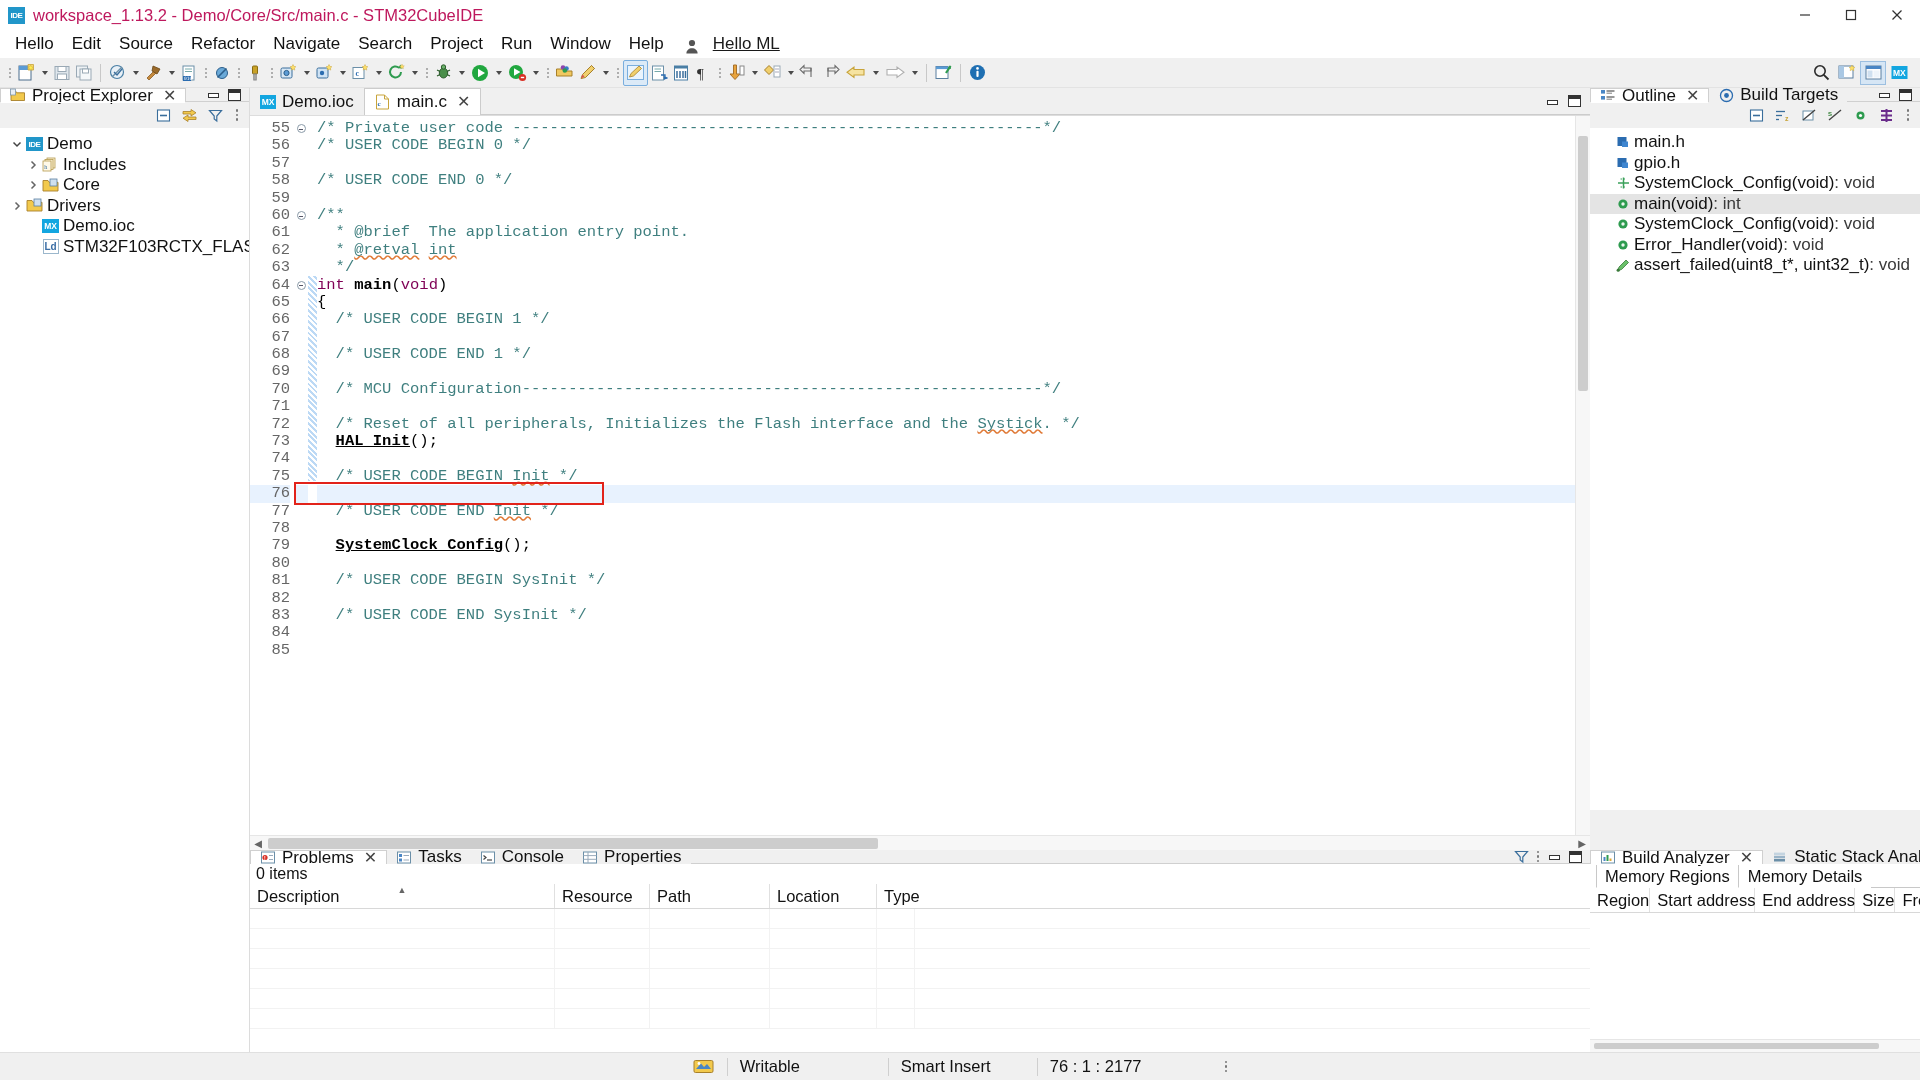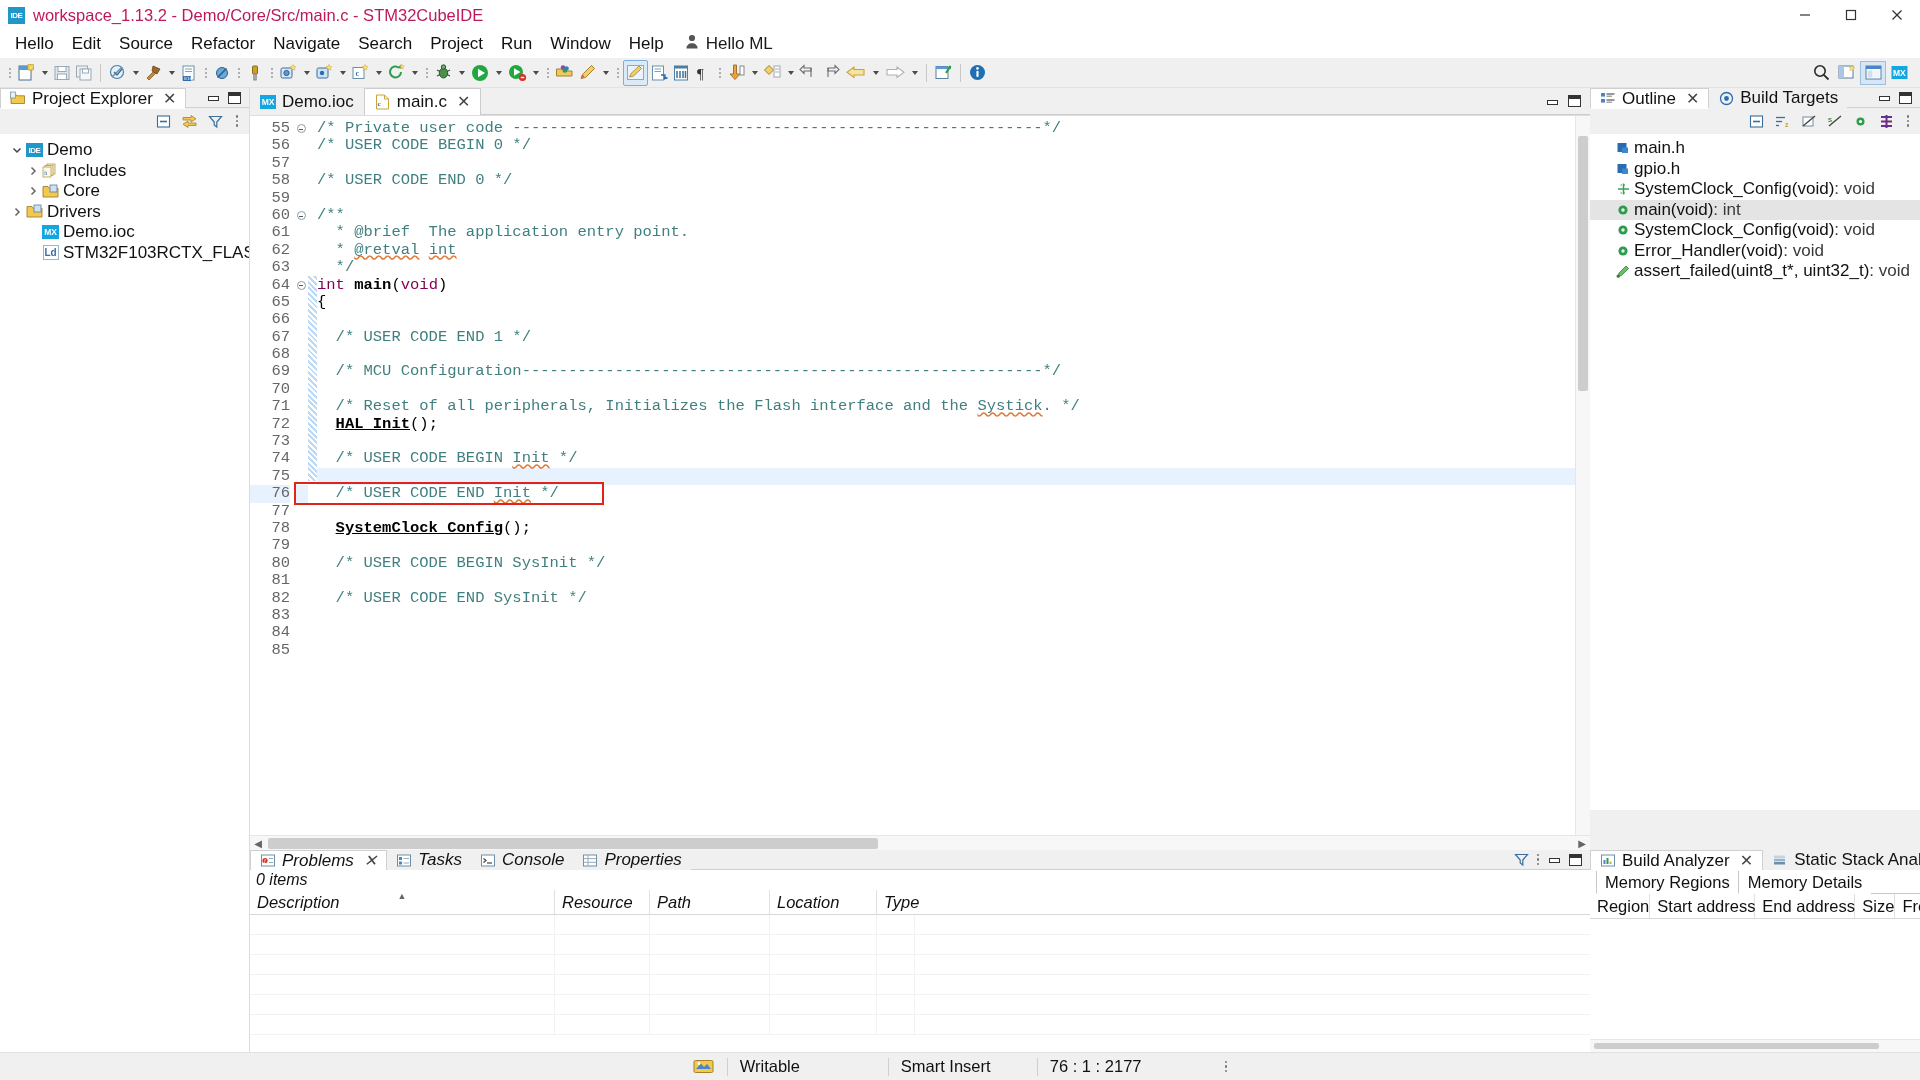--- a/index.html
+++ b/index.html
@@ -20,21 +20,21 @@
     display:flex; align-items:center; justify-content:center; letter-spacing:-0.5px; margin-right:8px; flex:none;
   }
   .title-text { font-size:16.5px; color:#be185d; white-space:nowrap; }
   .win-btns { margin-left:auto; display:flex; height:30px; }
   .win-btn { width:46px; height:30px; display:flex; align-items:center; justify-content:center; color:#333; }
   .win-btn svg { display:block; }
 
   
   .menubar { height:28px; background:#ffffff; display:flex; align-items:center; padding:0 6px; flex:none; font-size:17px; }
   .menu-item { padding:3px 9px; color:#111; white-space:nowrap; cursor:default; }
-  .user-chip { display:flex; align-items:flex-start; gap:7px; padding:3px 8px; margin-left:4px; }
+  .user-chip { display:flex; align-items:flex-end; gap:14px; padding:3px 8px; margin-left:4px;text-decoration:underline; }
   .user-ico { width:14px; height:15px; flex:none; }
 
   
   .toolbar { height:30px; background:#f0f0f0; display:flex; align-items:center; padding:0 4px; gap:0px; flex:none; border-bottom:1px solid #e3e3e3; }
   .tb { display:flex; align-items:center; justify-content:center; height:26px; min-width:22px; padding:0 2px; }
   .tb svg { display:block; }
   .tb-arrow { width:13px; display:flex; align-items:center; justify-content:center; }
   .tb-arrow::after { content:""; border-left:3.5px solid transparent; border-right:3.5px solid transparent; border-top:4px solid #4a4a4a; }
   .tb-sep { width:1px; height:18px; background:#c8c8c8; margin:0 5px; }
   .tb-dots { width:7px; height:20px; display:flex; flex-direction:column; align-items:center; justify-content:center; gap:2px; margin:0 2px; }
@@ -45,21 +45,21 @@
   .persp-btn.active { background:#d6e6f5; border:1px solid #9cbfe0; }
 
   
   .main { flex:1; display:flex; min-height:0; background:#f0f0f0; }
   .col-left { width:250px; flex:none; display:flex; flex-direction:column; background:#f0f0f0; border-right:1px solid #dcdcdc; }
   .col-center { flex:1; display:flex; flex-direction:column; min-width:0; }
   .col-right { width:330px; flex:none; display:flex; flex-direction:column; }
 
   
   .view { display:flex; flex-direction:column; min-height:0; background:#fff; }
-  .vtabs { height:20px; display:flex; align-items:stretch; background:#f0f0f0; flex:none; }
+  .vtabs { height:14px; display:flex; align-items:stretch; background:#f0f0f0; flex:none; }
   .vtab {
     display:flex; align-items:center; gap:6px; padding:0 9px; font-size:17px; color:#111;
     background:#f0f0f0; position:relative; white-space:nowrap;
   }
   .vtab.active { background:#fff; border-top:1px solid #d0d0d0; border-left:1px solid #d0d0d0; border-right:1px solid #d0d0d0; }
   .vtab.active::after { content:""; position:absolute; left:0; right:0; bottom:-1px; height:1px; background:#fff; }
   .vtab-x { font-size:16px; color:#444; margin-left:4px; line-height:1; }
   .vtab-ico { width:16px; height:16px; flex:none; display:flex; align-items:center; justify-content:center; }
   .vtabs-fill { flex:1; background:#f0f0f0; border-bottom:1px solid #d0d0d0; }
   .vtools { margin-left:auto; display:flex; align-items:center; gap:4px; padding:0 6px; background:#f0f0f0; border-bottom:1px solid #d0d0d0; }
@@ -114,21 +114,21 @@
   .spell { text-decoration: underline wavy #e07b39; text-decoration-skip-ink:none; }
   .mark-bar { position:absolute; left:0; width:9px; background:
       repeating-linear-gradient(45deg,#bcd9f5 0 2px, #ffffff 2px 4px); }
   .redbox { position:absolute; border:2px solid #e2231a; pointer-events:none; }
   .vscroll { width:15px; flex:none; background:#f7f7f7; border-left:1px solid #e6e6e6; position:relative; }
   .vthumb { position:absolute; left:2px; right:2px; background:#cdcdcd; border-radius:2px; }
   .hscroll { height:15px; background:#f7f7f7; border-top:1px solid #e6e6e6; display:flex; align-items:center; flex:none; }
   .harrow { width:16px; text-align:center; font-size:10px; color:#666; }
   .htrack { flex:1; height:15px; position:relative; }
   .hthumb { position:absolute; top:2px; bottom:2px; background:#cdcdcd; border-radius:2px; }
-  .bl { width:665px; flex:none; display:flex; flex-direction:column; background:#be185d; border-right:1px solid #dcdcdc;font-style:italic;}
+  .bl { width:665px; flex:none; display:flex; flex-direction:column; background:#be185d; border-right:1px solid #dcdcdc;}
   .items-label { height:20px; font-size:16px; color:#111; padding:1px 0 0 6px; background:#fff; flex:none; }
   .tbl { flex:1; display:flex; flex-direction:column; min-height:0; background:#fff; }
   .thead { height:25px; display:flex; background:#fff; border-bottom:1px solid #d8d8d8; flex:none; }
   .th { font-size:16.5px; color:#111; padding:3px 0 0 7px; border-right:1px solid #e0e0e0; position:relative; white-space:nowrap; }
   .th .sortarr { position:absolute; left:50%; top:1px; transform:translateX(-50%); font-size:9px; color:#666; }
   .tbody { flex:1; background:#fff; }
   .trow-empty { height:20px; border-bottom:1px solid #f2f2f2; display:flex; }
   .trow-empty div { border-right:1px solid #f2f2f2; height:100%; }
 
   .subtabs { height:24px; display:flex; align-items:stretch; background:#fff; flex:none; padding-left:6px; }
@@ -757,20 +757,21 @@
                 <div class="ln"><span class="cmt">/* USER CODE BEGIN 0 */</span></div>
                 <div class="ln">&nbsp;</div>
                 <div class="ln"><span class="cmt">/* USER CODE END 0 */</span></div>
                 <div class="ln">&nbsp;</div>
                 <div class="ln"><span class="cmt">/**</span></div>
                 <div class="ln"><span class="cmt">  * @brief  The application entry point.</span></div>
                 <div class="ln"><span class="cmt">  * </span><span class="cmt spell">@retval</span><span class="cmt"> </span><span class="cmt spell">int</span></div>
                 <div class="ln"><span class="cmt">  */</span></div>
                 <div class="ln"><span class="typ">int</span><span class="plain"> </span><span class="fn">main</span><span class="plain">(</span><span class="typ">void</span><span class="plain">)</span></div>
                 <div class="ln"><span class="plain">{</span></div>
+                <div class="ln"><span class="cmt">  /* USER CODE BEGIN 1 */</span></div>
                 <div class="ln">&nbsp;</div>
                 <div class="ln"><span class="cmt">  /* USER CODE END 1 */</span></div>
                 <div class="ln">&nbsp;</div>
                 <div class="ln"><span class="cmt">  /* MCU Configuration--------------------------------------------------------*/</span></div>
                 <div class="ln">&nbsp;</div>
                 <div class="ln"><span class="cmt">  /* Reset of all peripherals, Initializes the Flash interface and the </span><span class="cmt spell">Systick</span><span class="cmt">. */</span></div>
                 <div class="ln"><span class="plain">  </span><span class="fn-u">HAL_Init</span><span class="plain">();</span></div>
                 <div class="ln">&nbsp;</div>
                 <div class="ln"><span class="cmt">  /* USER CODE BEGIN </span><span class="cmt spell">Init</span><span class="cmt"> */</span></div>
                 <div class="ln hl-line">&nbsp;</div>

